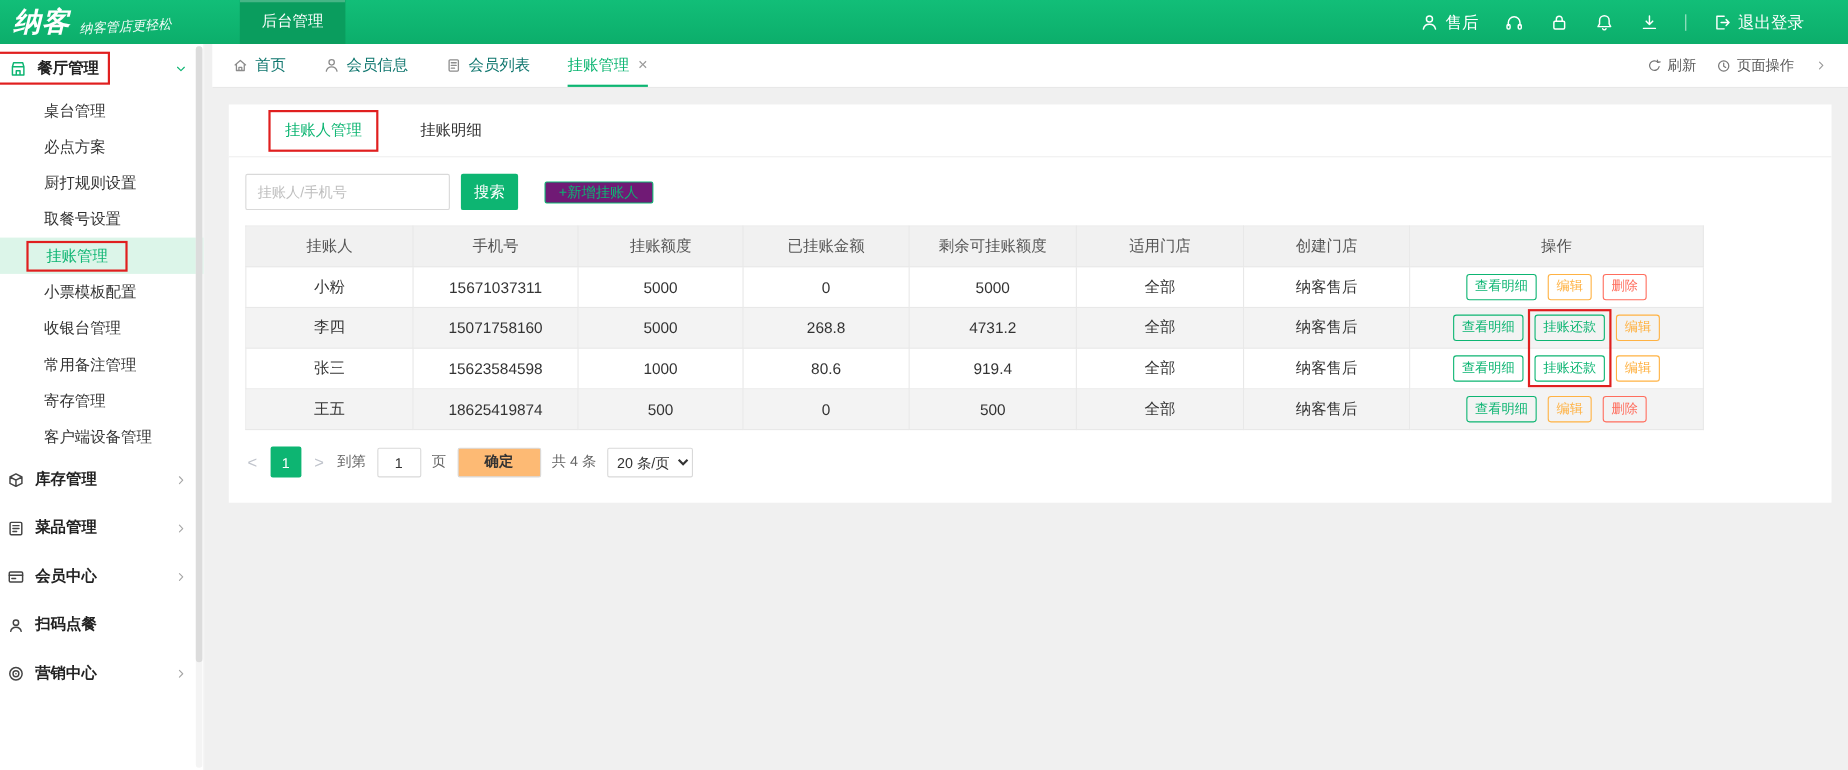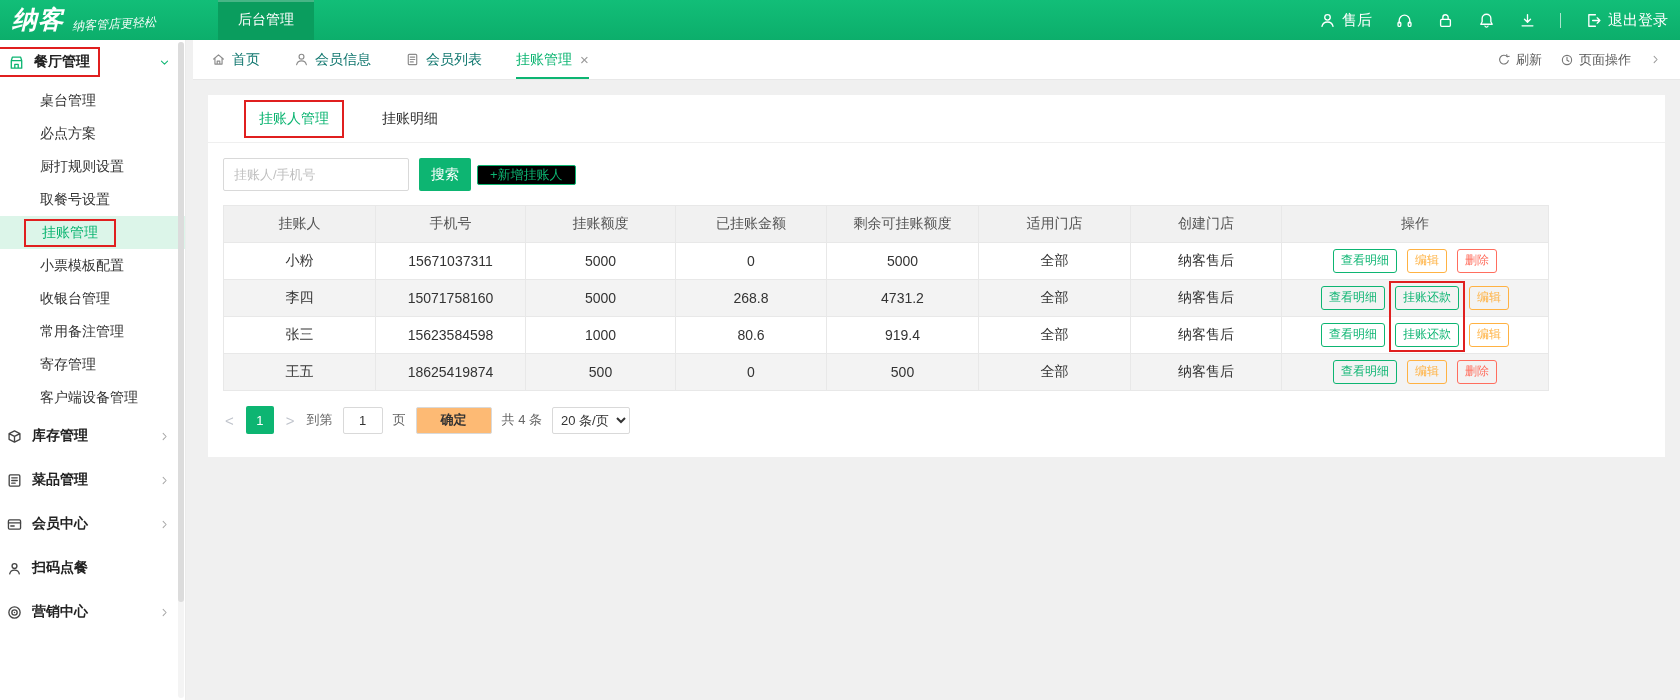--- a/index.html
+++ b/index.html
@@ -10,21 +10,21 @@
   .icon svg{width:100%;height:100%;}
 
   
   .header{position:absolute;top:0;left:0;right:0;height:40px;z-index:5;
     background:linear-gradient(180deg,#12BE78,#0CAE6B);display:flex;align-items:center;color:#fff;}
   .logo-area{display:flex;align-items:baseline;padding-left:12px;width:218px;}
   .logo-text{font-size:25px;font-weight:bold;font-style:italic;letter-spacing:1px;line-height:1;}
   .slogan{font-size:12px;font-style:italic;opacity:.95;margin-left:8px;transform:rotate(-3deg);white-space:nowrap;}
   .nav-tab{height:40px;min-width:92px;padding:0 20px;display:flex;align-items:center;justify-content:center;
     background:#0A9D5E;font-size:14px;cursor:pointer;box-shadow:inset 0 2px 0 rgba(255,255,255,.25);}
-  .header-right{margin-left:auto;display:flex;align-items:center;gap:24px;padding-right:12px;font-size:15px;}
+  .header-right{margin-left:auto;display:flex;align-items:center;gap:24px;padding-right:40px;font-size:15px;}
   .hbtn{display:inline-flex;align-items:center;gap:6px;cursor:pointer;}
   .hbtn .icon{width:17px;height:17px;}
   .hdivider{width:1px;height:15px;background:rgba(255,255,255,.65);}
 
   
   .sidebar{position:absolute;top:40px;left:0;width:186px;bottom:0;background:#fff;border-right:1px solid #ECECEC;}
   .sb-track{position:absolute;right:1px;top:2px;bottom:2px;width:6px;background:#F4F4F4;border-radius:3px;}
   .sb-thumb{position:absolute;right:1px;top:2px;width:6px;height:560px;background:#DCDCDC;border-radius:3px;}
   .side-item{height:44px;display:flex;align-items:center;padding:0 14px 0 6px;cursor:pointer;}
   .side-item-inner{display:inline-flex;align-items:center;gap:9px;}
@@ -56,21 +56,21 @@
   .subtabs{display:flex;align-items:center;gap:38px;padding:15px 36px 14px;border-bottom:1px solid #EFEFEF;}
   .subtab{font-size:14px;color:#333;cursor:pointer;}
   .subtab.active{color:#0DB572;}
   .subtab.annotated2{border:2px solid #E01F1F;padding:8px 13px;margin:-12px 0;}
   .search-row{display:flex;align-items:center;padding:15px 15px 14px;}
   .search-input{width:186px;height:33px;border:1px solid #D9D9D9;border-radius:2px;padding:0 10px;
     font-size:13px;color:#333;outline:none;font-family:inherit;}
   .search-input::placeholder{color:#BFBFBF;}
   .btn-search{margin-left:10px;width:52px;height:33px;background:#0DB572;color:#fff;border:none;border-radius:2px;
     font-size:14px;cursor:pointer;font-family:inherit;text-align:center;}
-  .btn-add{margin-left:6px;height:20px;padding:0 12px;background:#000000;border:1px solid #0DB572;color:#0DB572;
+  .btn-add{margin-left:24px;height:20px;padding:0 12px;background:#701a75;border:1px solid #0DB572;color:#0DB572;
     border-radius:2px;font-size:13px;cursor:pointer;font-family:inherit;}
   .grid-wrap{padding:0 15px;}
   table.grid{width:1325px;border-collapse:collapse;table-layout:fixed;}
   .grid th{background:#F1F1F1;border:1px solid #E8E8E8;height:37px;font-weight:normal;font-size:14px;color:#555;}
   .grid td{border:1px solid #E8E8E8;height:37px;text-align:center;font-size:14px;color:#333;background:#fff;}
   .grid tr.striped td{background:#F3F3F3;}
   .abtn{display:inline-block;margin:0 5px;padding:3px 7px;border-radius:3px;font-size:12px;background:transparent;
     cursor:pointer;font-family:inherit;line-height:1.3;white-space:nowrap;}
   .abtn.green{border:1px solid #0DB572;color:#0DB572;}
   .abtn.orange{border:1px solid #FFB243;color:#FFB243;}

